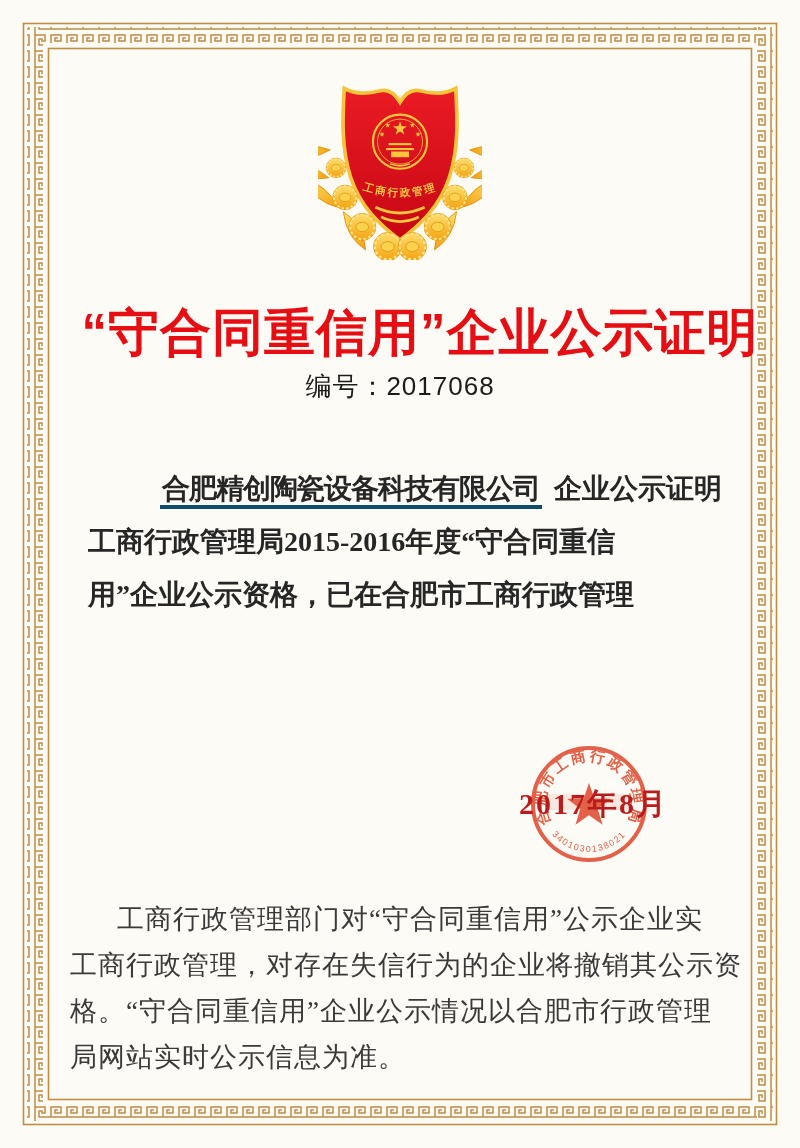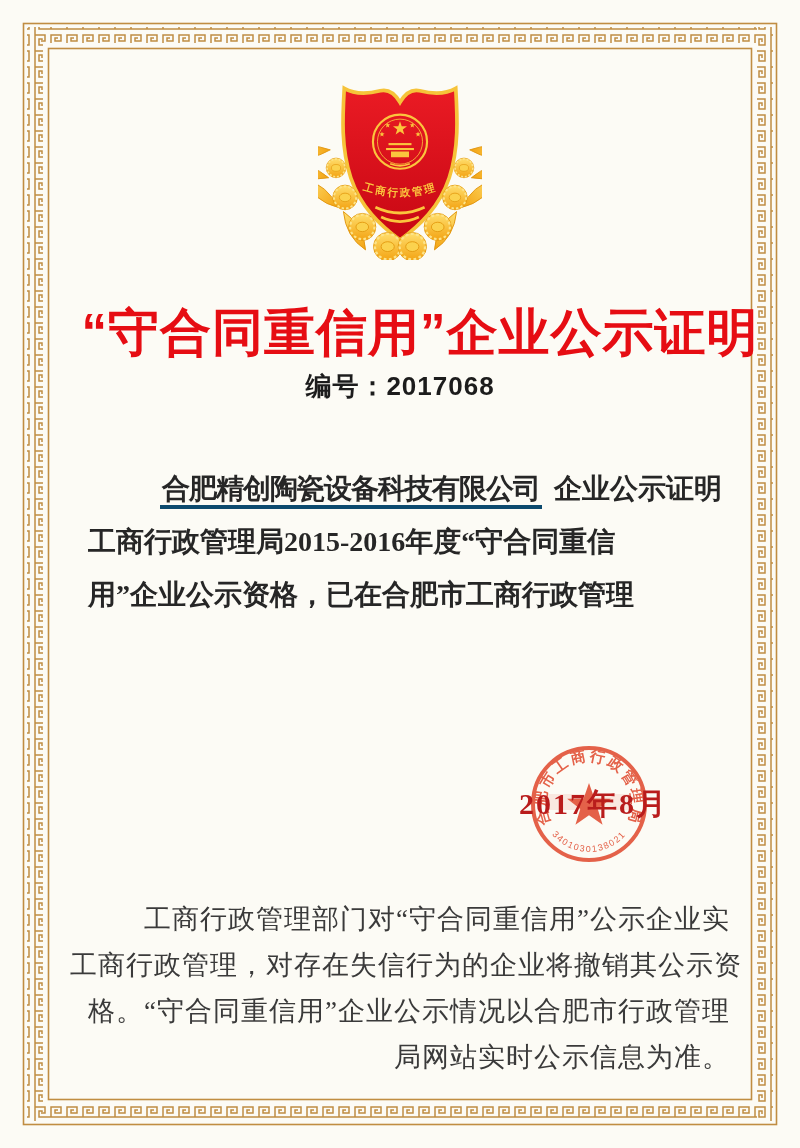--- a/index.html
+++ b/index.html
@@ -16,21 +16,21 @@
   
   .title{
     left:0;right:0;top:299px;text-align:center;
     font-family:"Liberation Sans", sans-serif;
     font-weight:bold;font-size:51px;letter-spacing:1px;
     color:#e60d13;white-space:nowrap;margin-left:40px;
   }
   .serial{
     left:0;right:0;top:369px;text-align:center;
     font-family:"Liberation Sans", sans-serif;
-    font-weight:700;font-size:26px;letter-spacing:1px;color:#1c1c1c;
+    font-weight:400;font-size:26px;letter-spacing:1px;color:#1c1c1c;
     white-space:nowrap;
   }
   
   .bodytext{
     left:88px;top:462px;width:640px;
     font-family:"Liberation Serif", serif;
     font-weight:bold;font-size:28px;color:#262626;
   }
   .bline{height:53px;line-height:53px;white-space:nowrap;}
   .bline.indent{padding-left:72px;}
@@ -47,21 +47,21 @@
     font-family:"Liberation Serif", serif;
     font-weight:bold;font-size:30px;letter-spacing:2px;color:#b91c1c;
     white-space:nowrap;z-index:5;
   }
   
   .footertext{
     left:70px;top:896px;width:660px;
     font-family:"Liberation Serif", serif;
     font-weight:normal;font-size:27px;color:#3a3a3a;
   }
-  .fline{height:46px;line-height:46px;white-space:nowrap;letter-spacing:1px;text-align:right;}
+  .fline{height:46px;line-height:46px;white-space:nowrap;letter-spacing:1px;}
   .fline.indent{padding-left:47px;}
 </style>
 </head>
 <body>
 
 <svg id="border-svg" class="layer" width="800" height="1148" viewBox="0 0 800 1148">
   <defs>
     <pattern id="meanderH" patternUnits="userSpaceOnUse" width="16" height="16">
       <path d="M0 13 H16 M3 13 V3 H13 V9 H7 V6 H10" fill="none" stroke="#c08d42" stroke-width="1.5"></path>
     </pattern>

